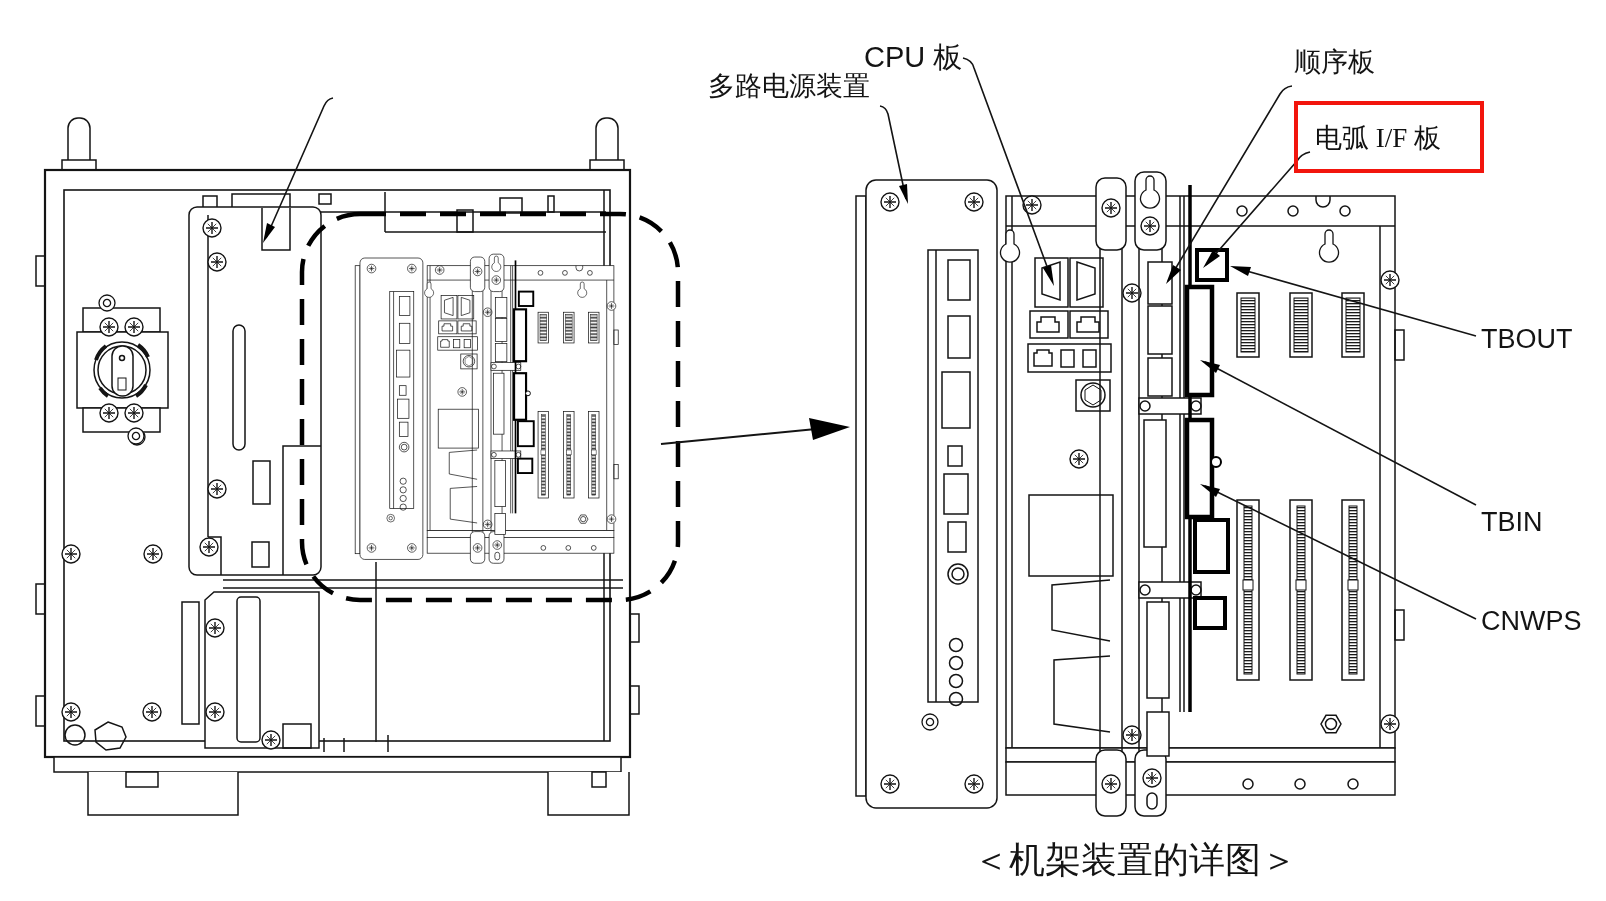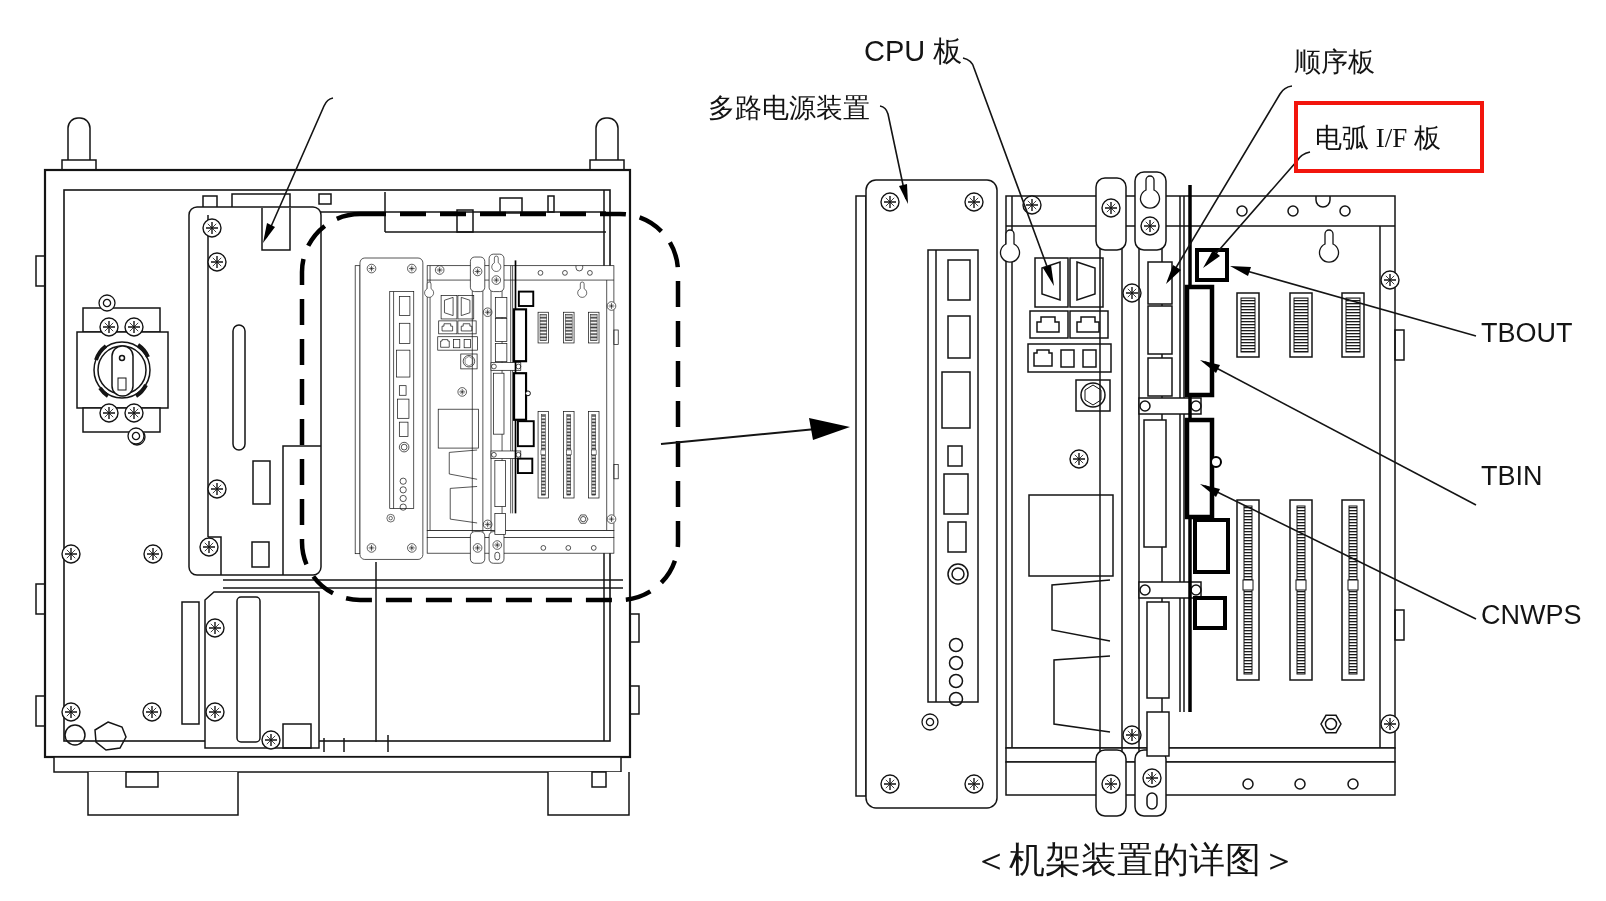--- a/index.html
+++ b/index.html
@@ -1,32 +1,32 @@
 <!DOCTYPE html>
 <html><head>
 <meta charset="utf-8">
 <style>
   html,body{margin:0;padding:0;background:#ffffff;}
   #stage{position:relative;width:1606px;height:901px;background:#fff;overflow:hidden;
          font-family:"Liberation Serif","DejaVu Serif",serif;color:#111;}
   #drawing{position:absolute;left:0;top:0;}
   .lbl{position:absolute;white-space:nowrap;color:#141414;}
   .cjk{font-family:"Liberation Serif","DejaVu Serif",serif;font-size:27px;}
-  .latin{font-family:"Liberation Sans","DejaVu Sans",sans-serif;font-size:27px;}
+  .latin{font-family:"Liberation Sans","DejaVu Sans",sans-serif;font-size:27px;margin-top:6px;}
   .cap{font-family:"Liberation Serif","DejaVu Serif",serif;font-size:36px;text-align:center;}
   #arc-box{position:absolute;left:1294px;top:101px;width:190px;height:72px;
            border:4px solid var(--hl,#f2150d);box-sizing:border-box;}
   #arc-box span{position:absolute;left:17px;top:15px;font-size:27px;
                 font-family:"Liberation Serif","DejaVu Serif",serif;}
   #lbl-ipm{left:334px;top:74px;}
-  #lbl-power{left:708px;top:90px;}
+  #lbl-power{left:708px;top:68px;}
   #lbl-cpu{left:864px;top:32px;font-size:29px;}
   #lbl-seq{left:1294px;top:44px;}
   #lbl-cnwps{left:1481px;top:318px;}
-  #lbl-tbin{left:1481px;top:461px;}
+  #lbl-tbin{left:1481px;top:501px;}
   #lbl-tbout{left:1481px;top:600px;}
   #cap-left{left:120px;top:836px;width:380px;}
   #cap-right{left:945px;top:836px;width:380px;}
 </style>
 </head>
 <body>
 
 <div id="stage" style="--hl: #f2150d;">
 
 <svg id="drawing" width="1606" height="901" viewBox="0 0 1606 901" fill="none" stroke="#141414" stroke-width="1.5">

